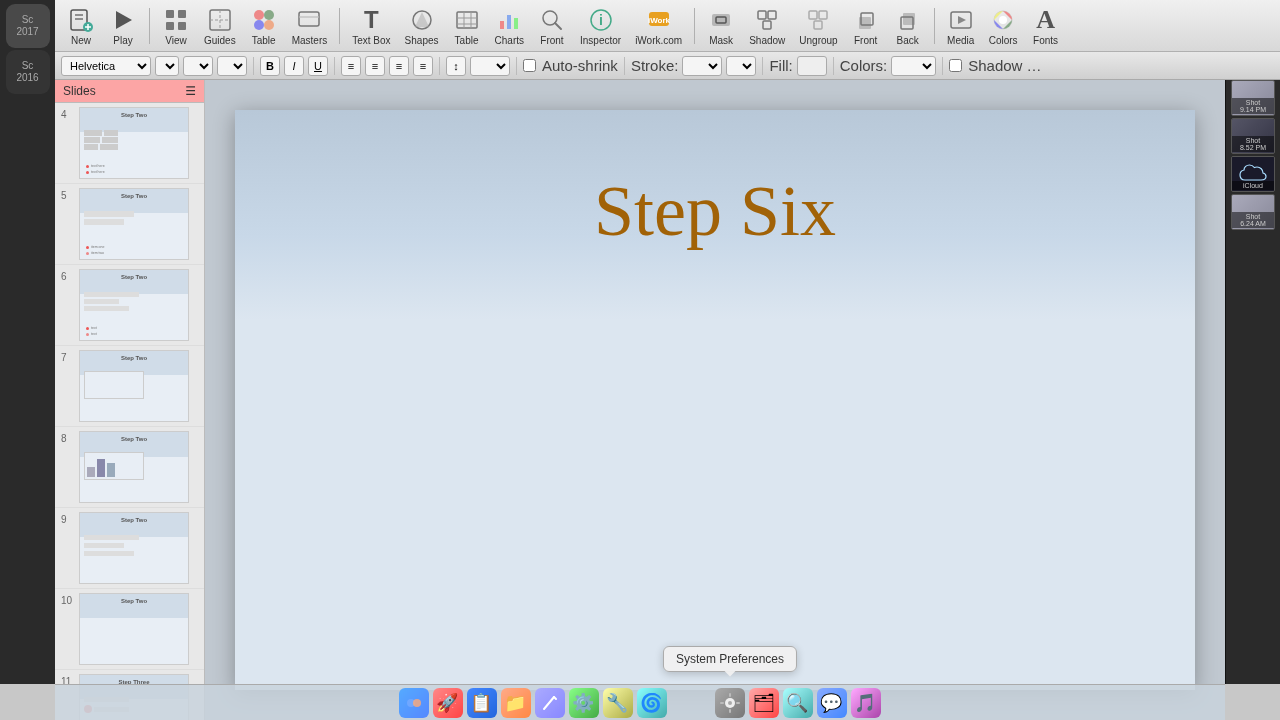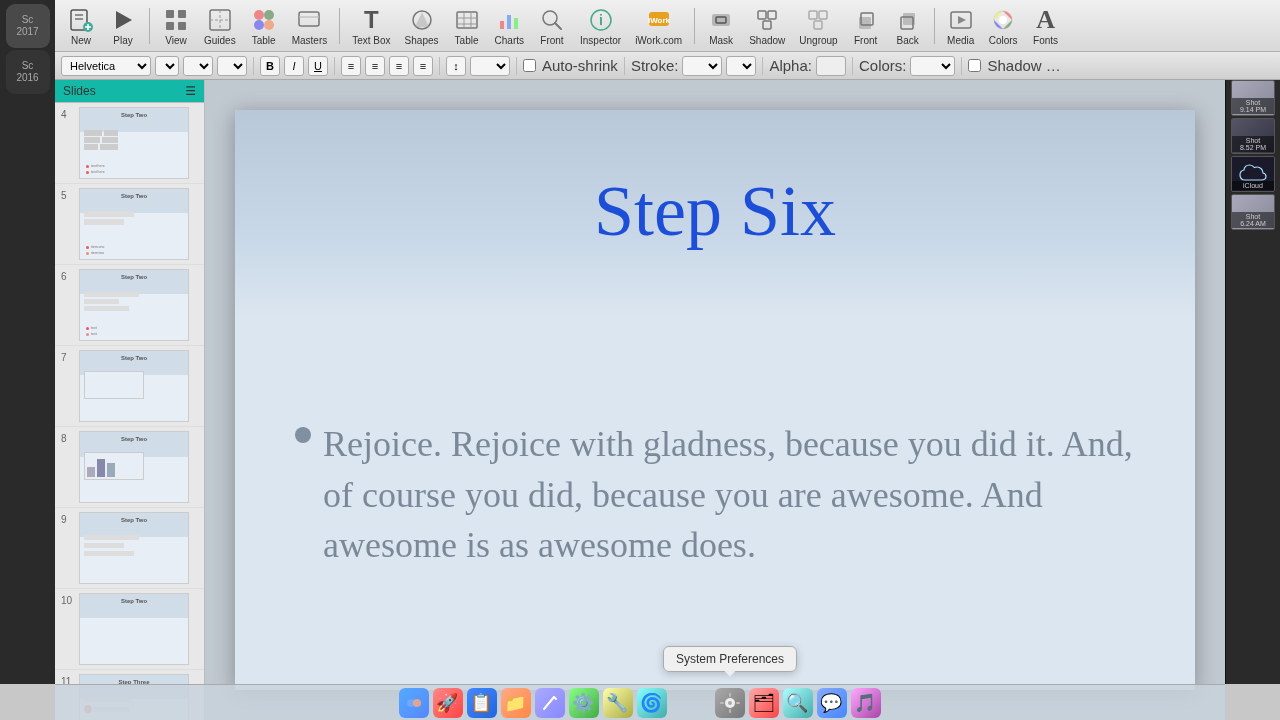--- a/index.html
+++ b/index.html
@@ -102,21 +102,21 @@
       background: #e8e8e8;
       border-right: 1px solid #bbb;
       overflow-y: auto;
       z-index: 50;
     }
     #slide-panel-header {
       display: flex;
       align-items: center;
       justify-content: space-between;
       padding: 4px 8px;
-      background: #14b8a6;
+      background: #fca5a5;
       border-bottom: 1px solid #bbb;
       font-size: 12px;
       color: #333;
     }
     .slide-thumb {
       display: flex;
       align-items: flex-start;
       padding: 4px 6px;
       cursor: pointer;
       border-bottom: 1px solid #ddd;
@@ -192,21 +192,21 @@
       height: 210px;
       background: linear-gradient(to bottom, #b8c8d8 0%, #c8d8e8 60%, #dce6f0 100%);
     }
     #slide-title {
       position: absolute;
       top: 60px;
       left: 0; right: 0;
       text-align: center;
       font-family: Georgia, 'Times New Roman', serif;
       font-size: 72px;
-      color: #1d4ed8;
+      color: #a16207;
       font-weight: normal;
     }
     #slide-body {
       position: absolute;
       top: 230px;
       left: 60px;
       right: 60px;
       bottom: 40px;
       display: flex;
       align-items: center;
@@ -610,21 +610,21 @@
   <button class="fmt-btn">↕</button>
   <select class="fmt-select" style="width:40px;"></select>
   <div class="fmt-sep"></div>
   <input type="checkbox" class="fmt-checkbox" style="">
   <span class="fmt-label">Auto-shrink</span>
   <div class="fmt-sep"></div>
   <span class="fmt-label">Stroke:</span>
   <select class="fmt-select" style="width:40px;"></select>
   <select class="fmt-select" style="width:30px;"></select>
   <div class="fmt-sep"></div>
-  <span class="fmt-label">Alpha:</span>
+  <span class="fmt-label">Fill:</span>
   <div class="fmt-btn" style="width:30px;background:#eee;"></div>
   <div class="fmt-sep"></div>
   <span class="fmt-label">Colors:</span>
   <select class="fmt-select" style="width:45px;"></select>
   <div class="fmt-sep"></div>
   <input type="checkbox" class="fmt-checkbox" style="">
   <span class="fmt-label">Shadow</span>
   <span class="fmt-label">…</span>
 </div>
 
@@ -780,26 +780,20 @@
       </div>
     </div>
   </div>
 
 </div>
 
 <div id="canvas-area">
   <div id="slide-canvas">
     <div id="slide-header-band"></div>
     <div id="slide-title">Step Six</div>
-    <div id="slide-body">
-      <div id="slide-bullet">
-        <div class="bullet-dot"></div>
-        <div id="slide-text">Rejoice.  Rejoice with gladness, because you did it.  And, of course you did, because you are awesome.  And awesome is as awesome does.</div>
-      </div>
-    </div>
   </div>
 </div>
 
 <div id="right-sidebar">
   <div class="right-thumb">
     <div class="shot-preview light"></div>
     <div class="right-thumb-label">Shot<br>3.53 PM</div>
   </div>
   <div class="right-thumb">
     <div class="shot-preview"></div>

